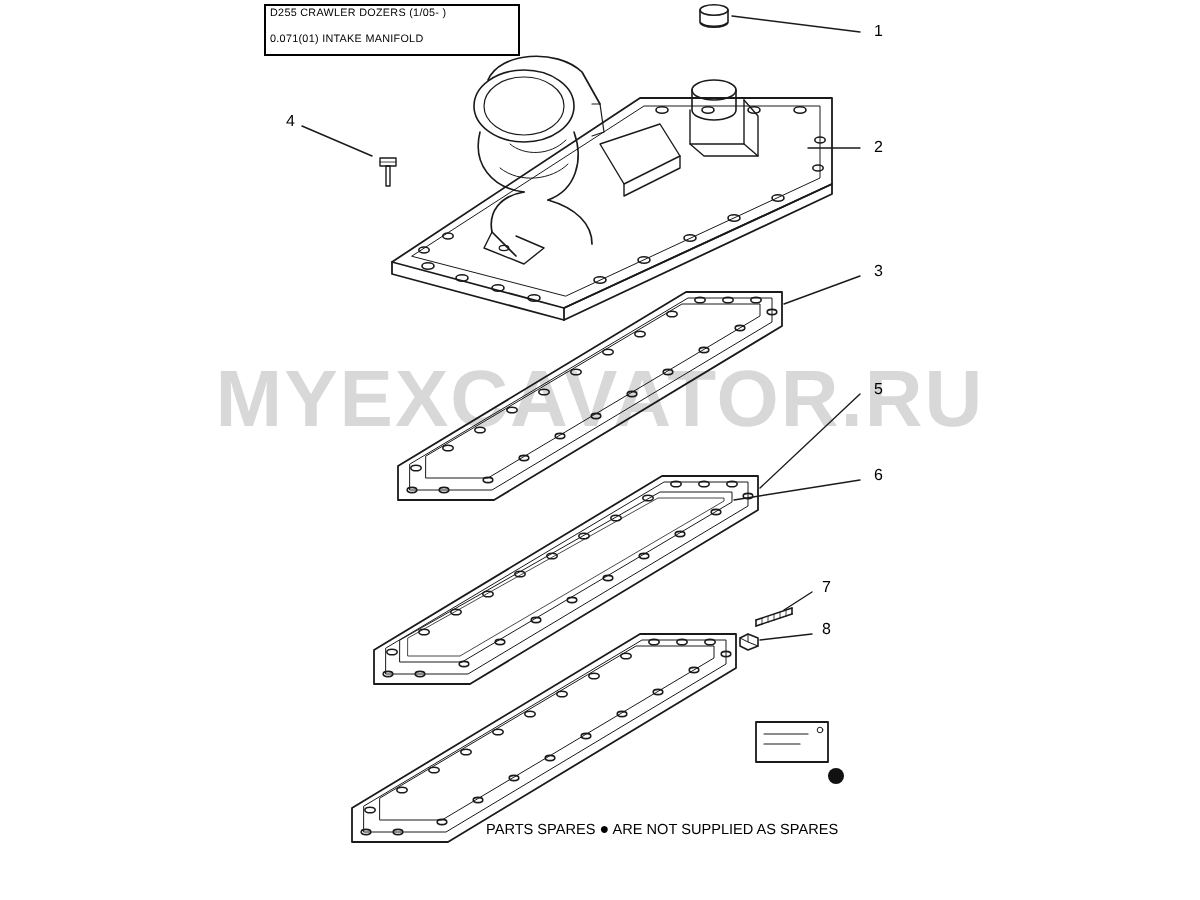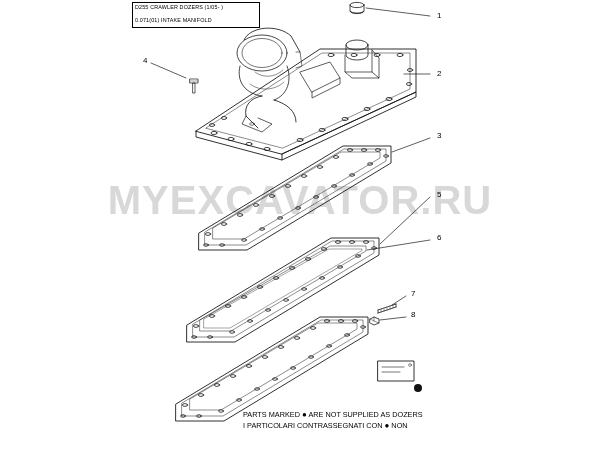--- a/index.html
+++ b/index.html
@@ -297,20 +297,17 @@
   <div class="callout" style="left:437px; top:69px;">2</div>
   <div class="callout" style="left:437px; top:131px;">3</div>
   <div class="callout" style="left:143px; top:56px;">4</div>
   <div class="callout" style="left:437px; top:190px;">5</div>
   <div class="callout" style="left:437px; top:233px;">6</div>
   <div class="callout" style="left:411px; top:289px;">7</div>
   <div class="callout" style="left:411px; top:310px;">8</div>
 
   <div class="note">
     <div>
-      <span>PARTS MARKED </span><span class="dot">●</span><span> ARE NOT SUPPLIED AS DOZERS</span>
-    </div>
-    <div>
-      <span>I  PARTICOLARI  CONTRASSEGNATI  CON  </span><span class="dot">●</span><span> NON</span>
+      <span>PARTS SPARES </span><span class="dot">●</span><span> ARE NOT SUPPLIED AS SPARES</span>
     </div>
   </div>
 
 </div>
 
 </body></html>

